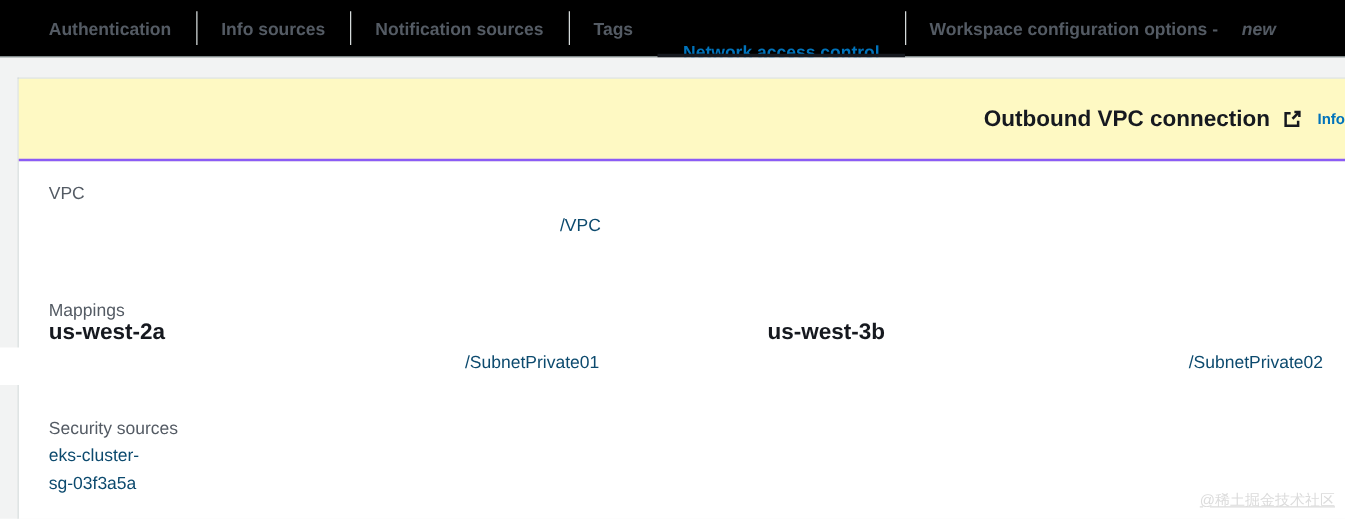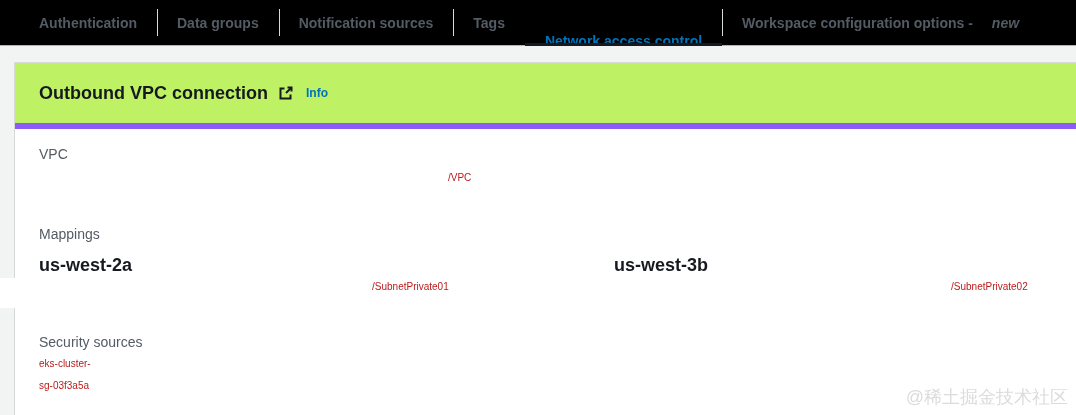--- a/index.html
+++ b/index.html
@@ -57,22 +57,23 @@
     top: 16px; left: 14px; right: 0; bottom: 0;
     background: #ffffff;
     border-top: 1px solid #d5dbdb;
     border-left: 1px solid #d5dbdb;
   }
   .panel-header {
     display: flex;
     align-items: center;
     height: 66px;
     padding-left: 24px;
-    background: #bef264;
-    border-bottom: 6px solid #8b5cf6;
+    background: #fef9c3;
+    border-bottom: 2px solid #8b5cf6;
+    justify-content: flex-end;
   }
   .panel-title {
     font-size: 18px;
     font-weight: 700;
     color: #16191f;
   }
   .ext-icon {
     width: 16px; height: 16px;
     margin-left: 10px;
     color: #16191f;
@@ -95,55 +96,56 @@
   }
   .zone-name {
     position: absolute;
     font-size: 18px;
     font-weight: 700;
     color: #16191f;
     white-space: nowrap;
   }
   .link {
     position: absolute;
-    font-size: 10px;
-    color: #b91c1c;
+    font-size: 14px;
+    color: #0c4a6e;
     cursor: pointer;
     text-decoration: none;
     white-space: nowrap;
   }
   .sg-link { line-height: 22px; }
   .sg-link span { display: block; }
   
   .gutter-notch {
     position: absolute;
     left: 0; top: 232px;
     width: 16px; height: 30px;
     background: #ffffff;
     z-index: 2;
   }
   .watermark {
     position: absolute;
     right: 8px; bottom: 6px;
-    font-size: 18px;
+    font-size: 12px;
     color: #dcdcdc;
     font-family: "Liberation Sans", sans-serif;
     white-space: nowrap;
     z-index: 3;
+    text-decoration: underline;
   }
 </style>
 </head>
 <body>
 
 <div class="tabbar">
   <div class="tab">
     <span>Authentication</span>
   </div>
   <div class="tab">
-    <span>Data groups</span>
+    <span>Info sources</span>
   </div>
   <div class="tab">
     <span>Notification sources</span>
   </div>
   <div class="tab">
     <span>Tags</span>
   </div>
   <div class="tab active">
     <span>Network access control</span>
   </div>
@@ -166,21 +168,21 @@
         </svg>
       </span>
       <a class="info-link">Info</a>
     </div>
 
     <div class="panel-body">
 
       <div class="field-label" style="left:24px; top:17px;">VPC</div>
       <a class="link" style="left:433px; top:43px;">/VPC</a>
 
-      <div class="field-label" style="left:24px; top:97px;">Mappings</div>
+      <div class="field-label" style="left:24px; top:111px;">Mappings</div>
 
       <div class="zone-name" style="left:24px; top:126px;">us-west-2a</div>
       <a class="link" style="left:357px; top:152px;">/SubnetPrivate01</a>
 
       <div class="zone-name" style="left:599px; top:126px;">us-west-3b</div>
       <a class="link" style="left:936px; top:152px;">/SubnetPrivate02</a>
 
       <div class="field-label" style="left:24px; top:205px;">Security sources</div>
       <a class="link sg-link" style="left:24px; top:224px;">
         <span>eks-cluster-</span>

